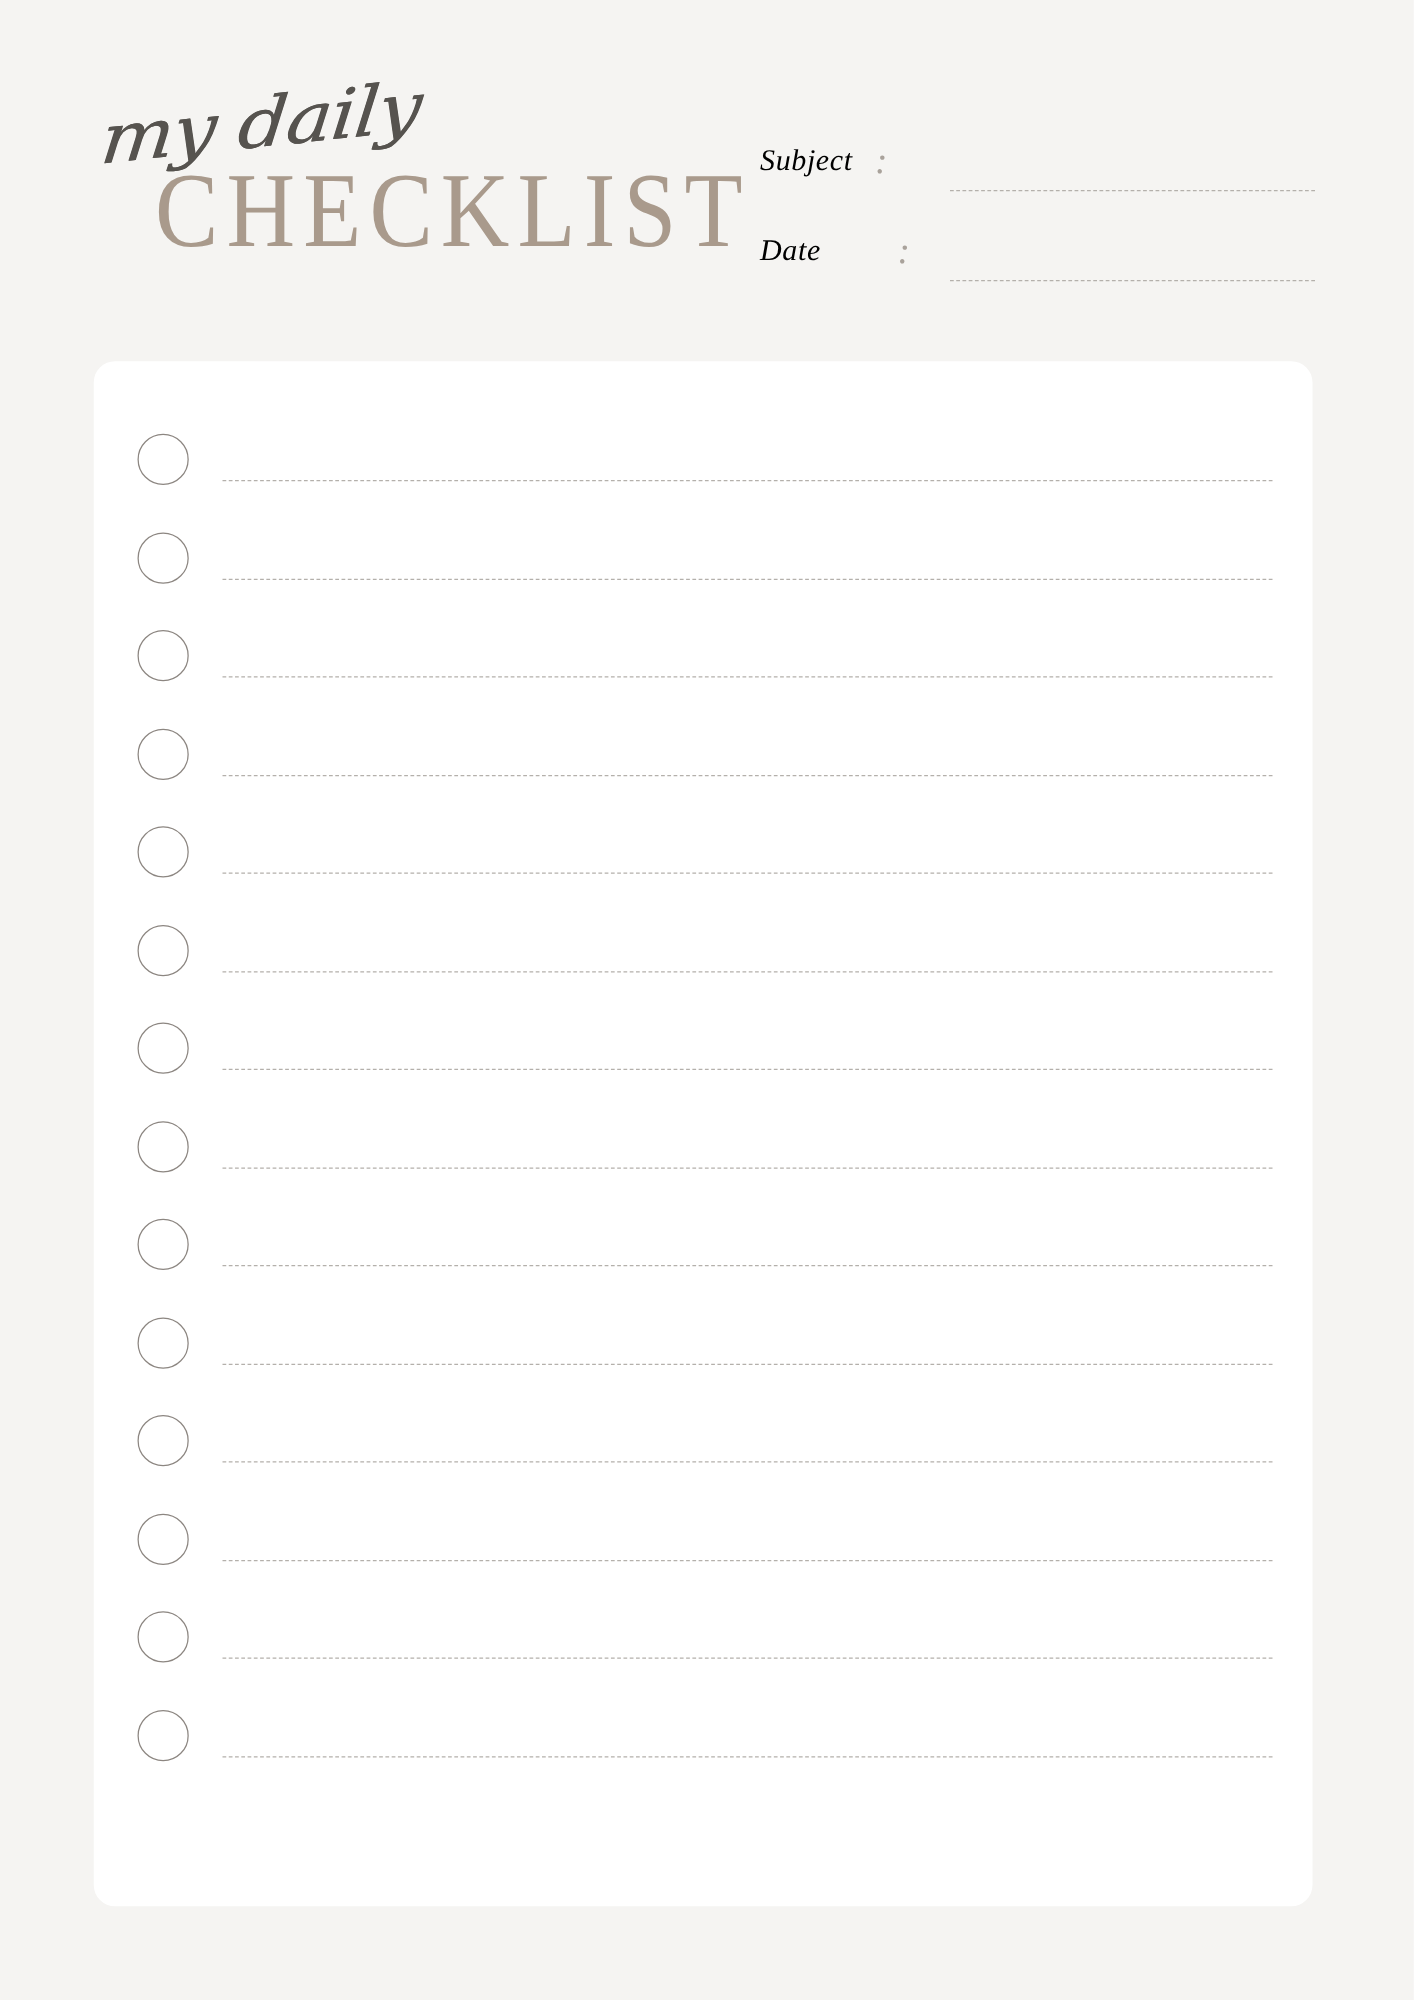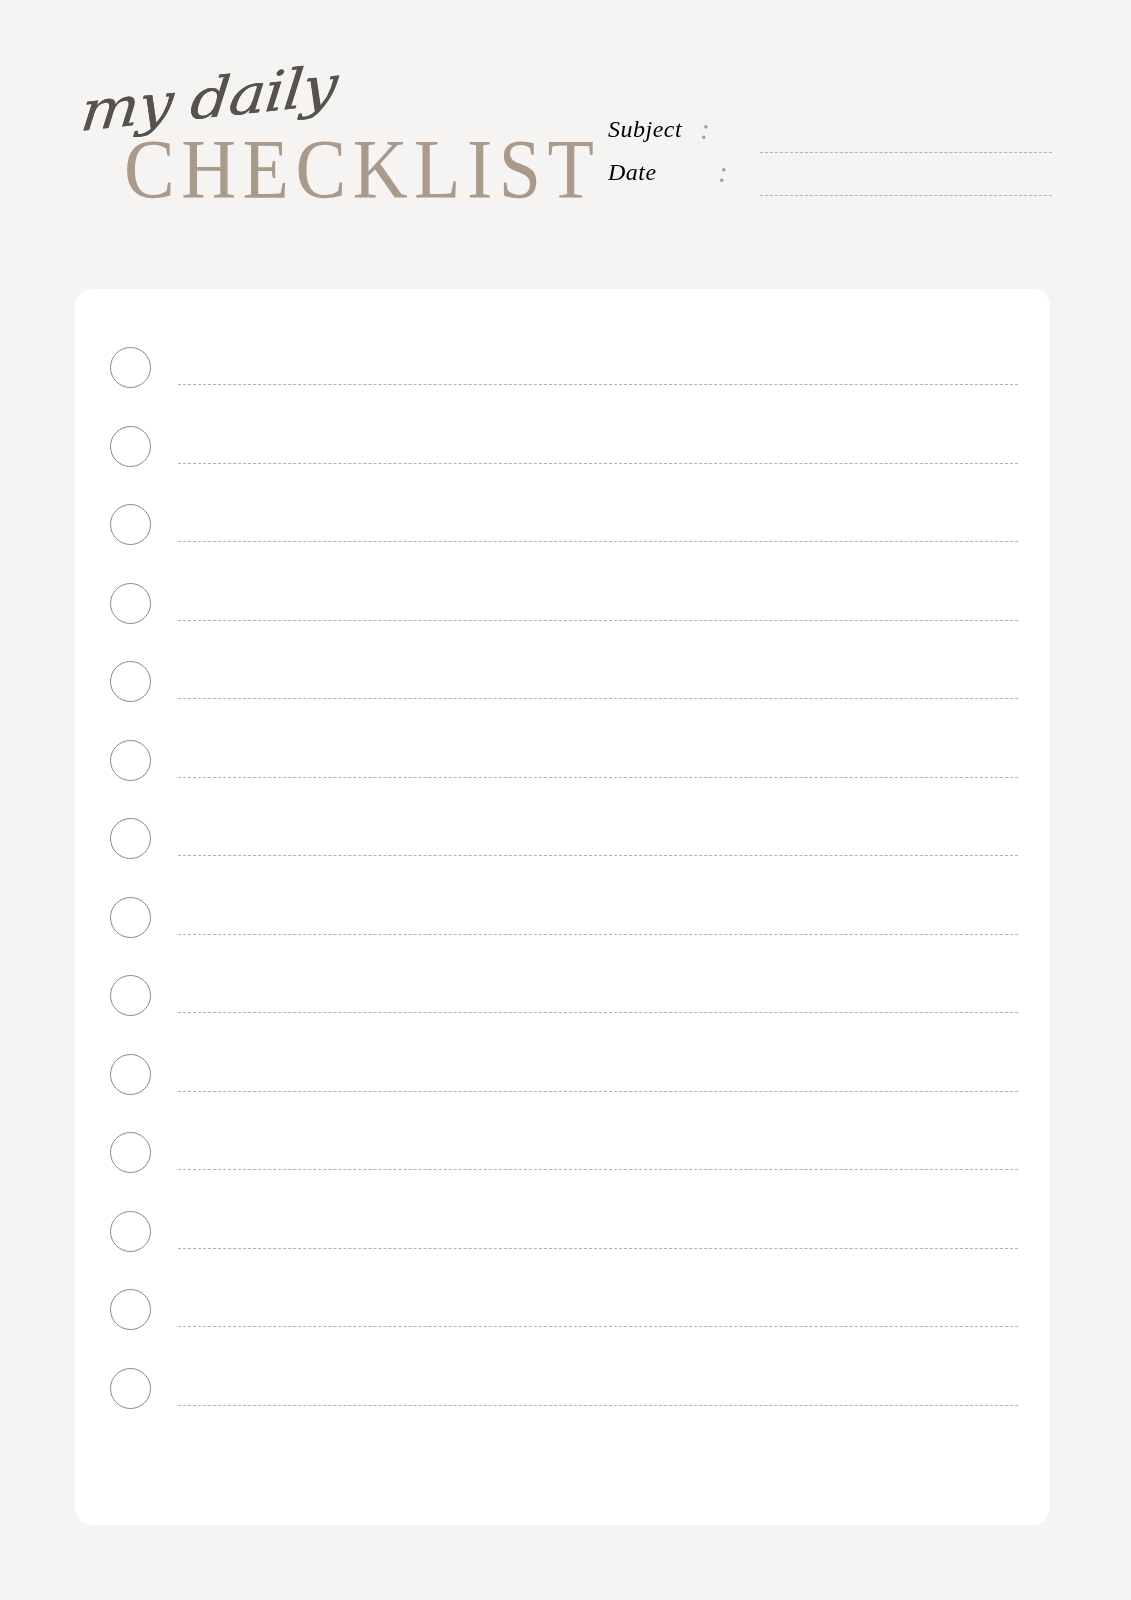--- a/index.html
+++ b/index.html
@@ -83,21 +83,21 @@
     height: 120px;
   }
 
   .meta-row {
     position: absolute;
     left: 0;
     width: 450px;
     height: 52px;
   }
   .meta-row.subject { top: 0px; }
-  .meta-row.date    { top: 43px; text-decoration: underline; }
+  .meta-row.date    { top: 72px; text-decoration: underline; }
 
   .meta-label {
     position: absolute;
     left: 0;
     top: 0;
     font-family: "Liberation Serif", serif;
     font-style: italic;
     font-size: 24px;
     line-height: 34px;
     color: #000000;

